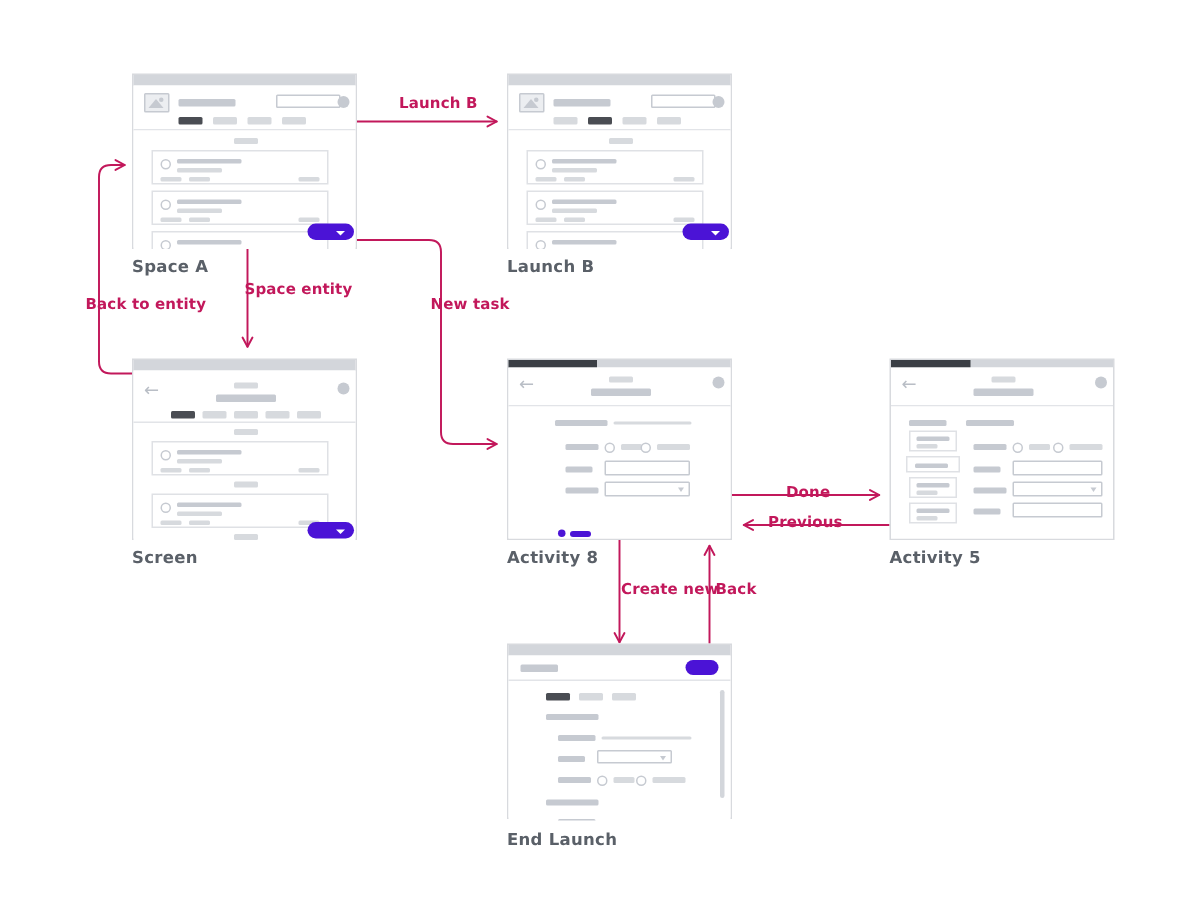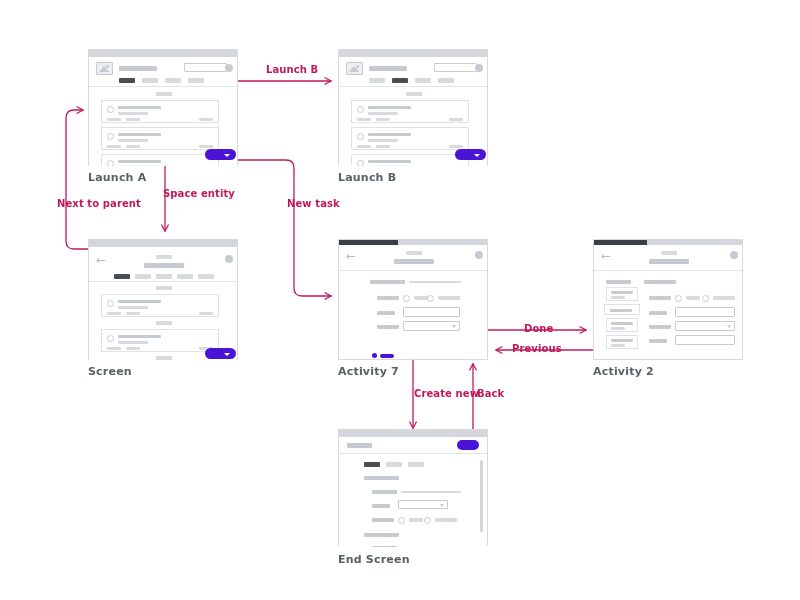--- a/index.html
+++ b/index.html
@@ -98,21 +98,21 @@
 
       <path d="M644,342 Q644,350 636,350 L496,350" marker-end="url(#ah)"></path>
 
       <path d="M389,325 L405,325 Q413,325 413,333 L413,428" marker-end="url(#ah)"></path>
 
       <path d="M473,432 L473,364" marker-end="url(#ah)"></path>
     </g>
   </svg>
 
   <div class="edge-label" style="left:266px;top:64px;">Launch B</div>
-  <div class="edge-label" style="left:57px;top:198px;">Next to parent</div>
+  <div class="edge-label" style="left:57px;top:198px;">Back to entity</div>
   <div class="edge-label" style="left:163px;top:188px;text-align:center;">Space entity</div>
   <div class="edge-label" style="left:287px;top:198px;">New task</div>
   <div class="edge-label" style="left:524px;top:323px;">Done</div>
   <div class="edge-label" style="left:512px;top:343px;">Previous</div>
   <div class="edge-label" style="left:414px;top:388px;">Create new</div>
   <div class="edge-label" style="left:477px;top:388px;">Back</div>
 
   <div class="screen" style="left:88px;top:49px;width:150px;height:117px;">
     <div class="topbar"></div>
     <div class="hdr" style="height:30px;">
@@ -148,21 +148,21 @@
 
       <div class="listcard" style="left:12px;top:67px;width:118px;height:23px;position:absolute;">
         <div class="radio" style="position:absolute;left:5px;top:5px;"></div>
         <div class="gbar" style="position:absolute;left:16px;top:5px;width:43px;height:3px;"></div>
 
       </div>
 
       <div class="btn-fill pill" style="position:absolute;left:116px;top:62px;width:31px;height:11px;"></div>
     </div>
   </div>
-  <div class="scr-title" style="left:88px;top:171px;">Launch A</div>
+  <div class="scr-title" style="left:88px;top:171px;">Space A</div>
 
   <div class="screen" style="left:338px;top:49px;width:150px;height:117px;">
     <div class="topbar"></div>
     <div class="hdr" style="height:30px;">
       <div class="imgph" style="position:absolute;left:7px;top:5px;"></div>
       <div class="gbar" style="position:absolute;left:30px;top:9px;width:38px;height:5px;"></div>
       <div class="searchbox" style="position:absolute;left:95px;top:6px;width:43px;height:9px;"></div>
       <div class="avatar" style="position:absolute;right:4px;top:7px;"></div>
       <div class="gbar lt" style="position:absolute;left:30px;top:21px;width:16px;height:5px;"></div>
       <div class="gbar dk" style="position:absolute;left:53px;top:21px;width:16px;height:5px;"></div>
@@ -270,21 +270,21 @@
       <div class="gbar" style="position:absolute;left:38px;top:54px;width:22px;height:4px;"></div>
       <div class="selectline" style="position:absolute;left:64px;top:50px;width:57px;height:10px;"></div>
 
       <div class="dotlink" style="position:absolute;left:33px;top:82px;">
         <span class="d"></span>
         <span class="l"></span>
       </div>
 
     </div>
   </div>
-  <div class="scr-title" style="left:338px;top:365px;">Activity 7</div>
+  <div class="scr-title" style="left:338px;top:365px;">Activity 8</div>
 
   <div class="screen" style="left:593px;top:239px;width:150px;height:121px;">
     <div class="progbar">
         <i style="width:36%;"></i>
       </div>
     <div class="hdr" style="height:26px;">
       <div class="backarrow" style="left:7px;top:5px;">←</div>
       <div class="gbar lt" style="position:absolute;left:67px;top:6px;width:16px;height:4px;"></div>
       <div class="gbar" style="position:absolute;left:55px;top:14px;width:40px;height:5px;"></div>
       <div class="avatar" style="position:absolute;right:4px;top:6px;"></div>
@@ -320,21 +320,21 @@
       <div class="inputline" style="position:absolute;left:81px;top:36px;width:60px;height:10px;"></div>
 
       <div class="gbar" style="position:absolute;left:55px;top:54px;width:22px;height:4px;"></div>
       <div class="selectline" style="position:absolute;left:81px;top:50px;width:60px;height:10px;"></div>
 
       <div class="gbar" style="position:absolute;left:55px;top:68px;width:18px;height:4px;"></div>
       <div class="inputline" style="position:absolute;left:81px;top:64px;width:60px;height:10px;"></div>
 
     </div>
   </div>
-  <div class="scr-title" style="left:593px;top:365px;">Activity 2</div>
+  <div class="scr-title" style="left:593px;top:365px;">Activity 5</div>
 
   <div class="screen" style="left:338px;top:429px;width:150px;height:117px;">
     <div class="topbar"></div>
     <div class="hdr" style="height:17px;">
       <div class="gbar" style="position:absolute;left:8px;top:6px;width:25px;height:5px;"></div>
       <div class="btn-fill" style="position:absolute;right:8px;top:3px;width:22px;height:10px;"></div>
     </div>
     <div class="body" style="height:93px;">
       <div class="gbar dk" style="position:absolute;left:25px;top:8px;width:16px;height:5px;"></div>
       <div class="gbar lt" style="position:absolute;left:47px;top:8px;width:16px;height:5px;"></div>
@@ -354,15 +354,15 @@
       <div class="radio" style="position:absolute;left:85px;top:63px;"></div>
       <div class="gbar lt" style="position:absolute;left:96px;top:64px;width:22px;height:4px;"></div>
 
       <div class="gbar" style="position:absolute;left:25px;top:79px;width:35px;height:4px;"></div>
 
       <div class="gbar" style="position:absolute;left:33px;top:92px;width:25px;height:4px;"></div>
 
       <div class="scrollbar" style="right:4px;top:6px;height:72px;"></div>
     </div>
   </div>
-  <div class="scr-title" style="left:338px;top:553px;">End Screen</div>
+  <div class="scr-title" style="left:338px;top:553px;">End Launch</div>
 
 </div>
 
 </body></html>

